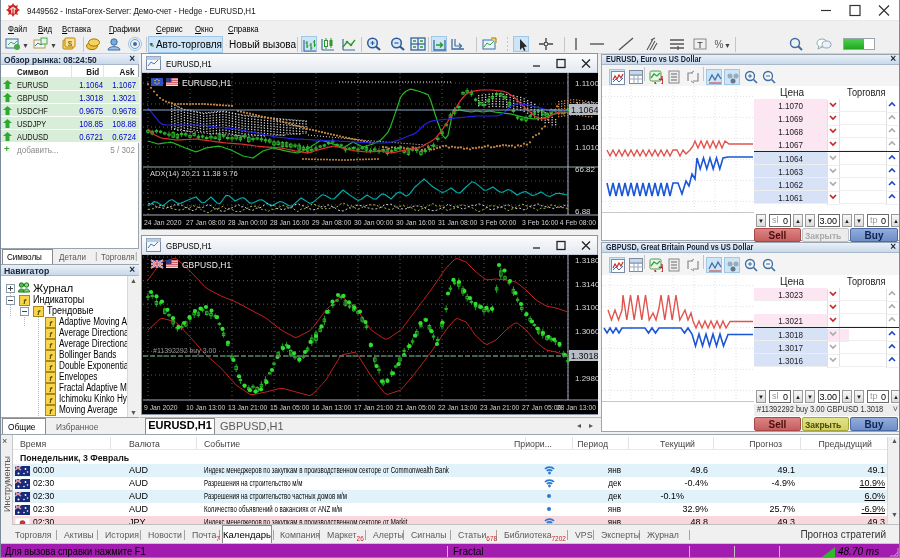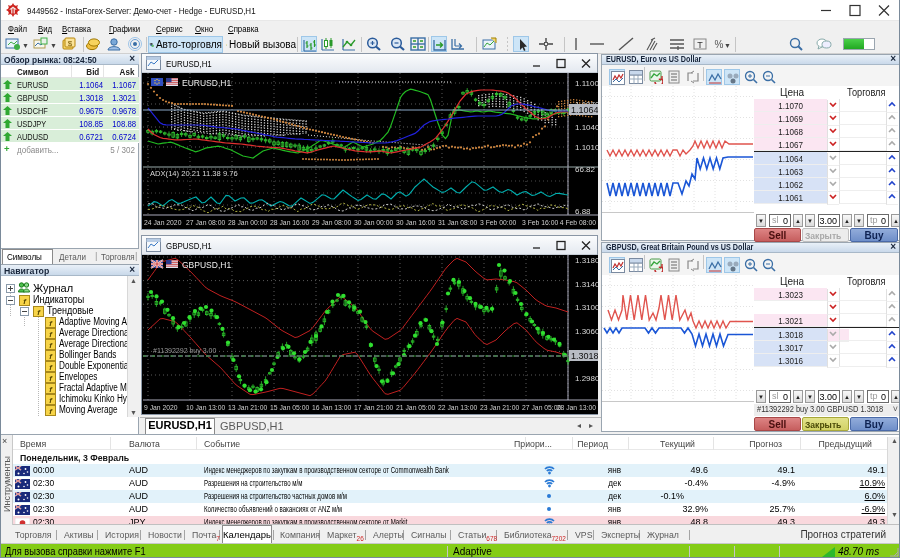--- a/index.html
+++ b/index.html
@@ -398,20 +398,24 @@
       <span class="abs cx" style="left:59px;top:117px;font-size:10px;transform:scaleX(0.82);">Ichimoku Kinko Hyo</span>
       <svg class="abs" style="left:45px;top:129px" width="11" height="11" viewBox="0 0 11 11">
         <rect x="0.5" y="0.5" width="10" height="10" fill="#f7d448" stroke="#a8881a"></rect>
         <text x="5.5" y="8.5" font-size="8" font-style="italic" font-weight="bold" text-anchor="middle" fill="#5a4a00">f</text>
       </svg>
       <span class="abs cx" style="left:59px;top:128px;font-size:10px;transform:scaleX(0.82);">Moving Average</span>
     </div>
     <div class="abs" style="left:127px;top:11px;width:12px;height:141px;background:#f0f0f0;border-left:1px solid #d8d8d8;">
       <div style="position:absolute;top:1px;left:2px;font-size:7px;color:#555;">▲</div>
       <div style="position:absolute;bottom:1px;left:2px;font-size:7px;color:#555;">▼</div>
+    </div>
+    <div class="abs" style="left:0;top:152px;width:139px;height:17px;background:#f0f0f0;border-top:1px solid #9aa5b0;">
+      <div class="tabact" style="left:2px;top:0;width:44px;height:16px;font-size:9.5px;padding-top:2px;"><span class="cx" style="transform:scaleX(0.88);">Общие</span></div>
+      <div class="tab cx" style="left:56px;top:3px;font-size:9.5px;transform:scaleX(0.88);">Избранное</div>
     </div>
   </div>
 <div class="abs" style="left:141px;top:53px;width:457px;height:177px;border:1px solid #8a96a5;background:#000;">
     <div class="abs" style="left:0;top:0;width:455px;height:19px;background:linear-gradient(#fbfcfd,#e4e9f0);border-bottom:1px solid #c5ccd5;">
       <svg class="abs" style="left:4px;top:2px" width="15" height="14" viewBox="0 0 15 14">
         <rect x="0.5" y="0.5" width="14" height="13" fill="#f5f8fb" stroke="#7a8aa0"></rect>
         <rect x="0.5" y="0.5" width="14" height="3.5" fill="#b8cce4"></rect>
         <polyline points="2,10 5,6 8,8 12,4" stroke="#3a7ac5" fill="none"></polyline>
       </svg>
       <span class="abs cx" style="left:24px;top:5px;color:#000;font-size:9px;transform:scaleX(0.88);">EURUSD,H1</span>
@@ -2314,27 +2318,27 @@
     <div class="tab cx" style="left:327px;top:4px;font-size:9.5px;transform:scaleX(0.92);">Маркет<sub style="color:#cc2222;font-size:7px;">26</sub></div>
     <div class="tab cx" style="left:373px;top:4px;font-size:9.5px;transform:scaleX(0.92);">Алерты</div>
     <div class="tab cx" style="left:411px;top:4px;font-size:9.5px;transform:scaleX(0.92);">Сигналы</div>
     <div class="tab cx" style="left:458px;top:4px;font-size:9.5px;transform:scaleX(0.92);">Статьи<sub style="color:#cc2222;font-size:7px;">678</sub></div>
     <div class="tab cx" style="left:504px;top:4px;font-size:9.5px;transform:scaleX(0.92);">Библиотека<sub style="color:#cc2222;font-size:7px;">7202</sub></div>
     <div class="tab cx" style="left:575px;top:4px;font-size:9.5px;transform:scaleX(0.92);">VPS</div>
     <div class="tab cx" style="left:601px;top:4px;font-size:9.5px;transform:scaleX(0.92);">Эксперты</div>
     <div class="tab cx" style="left:647px;top:4px;font-size:9.5px;transform:scaleX(0.92);">Журнал</div>
     <div class="abs" style="right:14px;top:4px;color:#333;font-size:10px;">Прогноз стратегий</div>
   </div>
-<div class="abs" style="left:0;top:543px;width:900px;height:15px;background:#84cc16;border-top:1px solid #c8c8c8;">
+<div class="abs" style="left:0;top:543px;width:900px;height:15px;background:#a21caf;border-top:1px solid #c8c8c8;">
     <span class="cx" style="position:absolute;left:5px;top:2px;font-size:10px;transform:scaleX(0.93);">Для вызова справки нажмите F1</span>
     <div class="abs" style="left:447px;top:2px;width:1px;height:11px;background:#c5c5c5;"></div>
     <div class="abs" style="left:689px;top:2px;width:1px;height:11px;background:#c5c5c5;"></div>
     <div class="abs" style="left:734px;top:2px;width:1px;height:11px;background:#c5c5c5;"></div>
     <div class="abs" style="left:779px;top:2px;width:1px;height:11px;background:#c5c5c5;"></div>
-    <span style="position:absolute;left:453px;top:2px;font-size:10px;">Adaptive</span>
+    <span style="position:absolute;left:453px;top:2px;font-size:10px;">Fractal</span>
     <svg class="abs" style="left:822px;top:3px" width="13" height="10" viewBox="0 0 13 10">
       <path d="M0 10 L13 10 L13 0 Z" fill="#2db82d"></path>
     </svg>
     <span style="position:absolute;left:838px;top:2px;font-size:10px;font-style:italic;">48.70 ms</span>
     <svg class="abs" style="right:1px;bottom:1px" width="10" height="10" viewBox="0 0 10 10">
       <path d="M9 1 L9 9 L1 9 M9 5 L5 9 M9 8 L8 9" stroke="#aaa" fill="none"></path>
     </svg>
   </div>
 <div class="frame"></div>
 </body></html>

